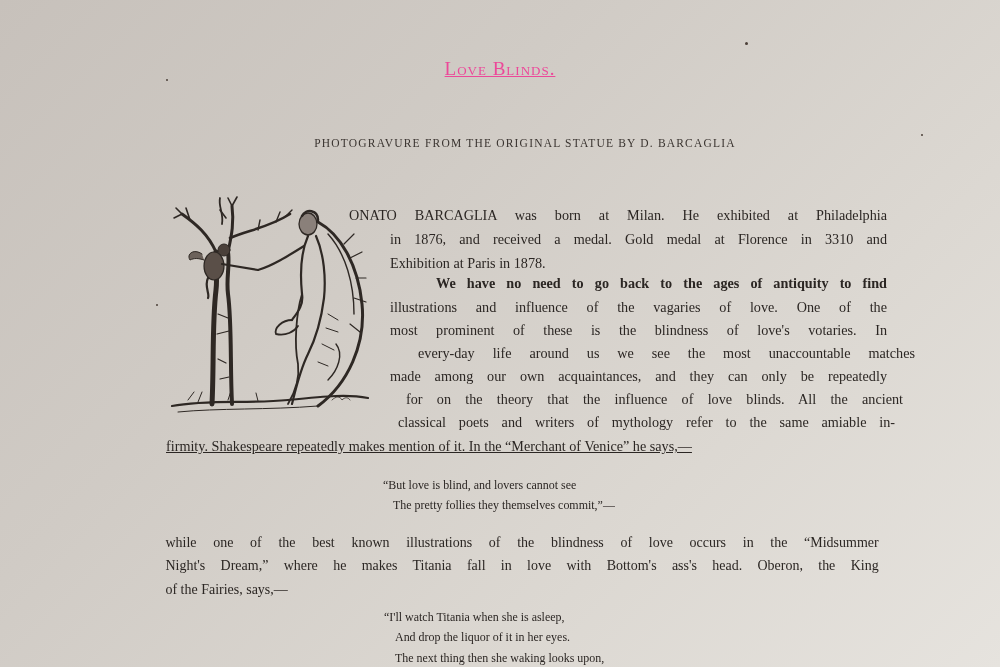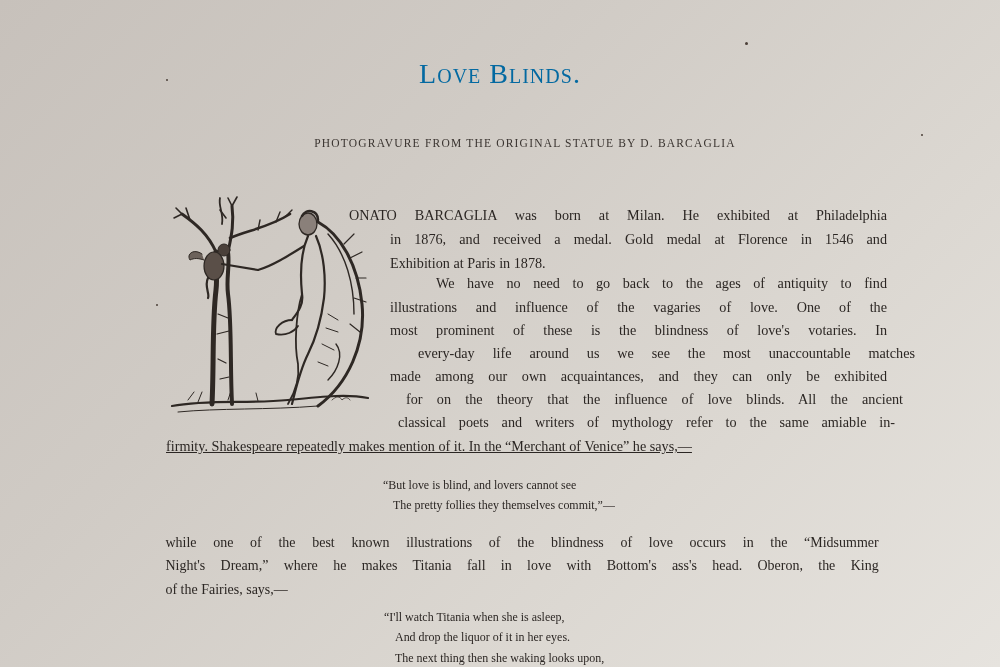--- a/index.html
+++ b/index.html
@@ -5,22 +5,22 @@
   html, body { margin: 0; padding: 0; }
   body {
     width: 1000px; height: 667px; overflow: hidden; position: relative;
     background: linear-gradient(135deg, #c7c1bb 0%, #d0cbc5 35%, #dcd8d2 70%, #e6e3de 100%);
     font-family: "DejaVu Serif", "Liberation Serif", serif;
     color: #2a2522;
   }
   .page { position: absolute; left: 0; top: 0; width: 1000px; height: 667px; }
   .title {
     position: absolute; left: 0; width: 1000px; top: 58px; text-align: center;
-    font-family: "Liberation Serif", serif; font-size: 28px; letter-spacing: 1px;
-    font-variant: small-caps; color: #0369a1;
+    font-family: "Liberation Serif", serif; font-size: 19px; letter-spacing: 1px;
+    font-variant: small-caps; color: #ec4899; text-decoration: underline;
   }
   .subtitle {
     position: absolute; left: 0; width: 1050px; top: 137px; text-align: center;
     font-family: "Liberation Serif", serif; font-size: 11.5px; letter-spacing: 1.2px;
     color: #3a3430;
   }
   .body-text {
     font-family: "Liberation Serif", serif; font-size: 14.2px; color: #2b2623;
   }
   .line {
@@ -85,30 +85,30 @@
 
         <path d="M160 120 l10 6 M158 134 l12 4 M154 150 l12 6 M150 168 l10 4" stroke-width="1"></path>
 
         <path d="M164 206 c4 -4 8 -4 10 0 c3 -3 6 -3 8 0" stroke-width="0.8"></path>
       </g>
     </svg>
   </div>
 
   <div class="body-text">
     <div class="line" style="left:349px; top:207px; width:538px;">ONATO BARCAGLIA was born at Milan.  He exhibited at Philadelphia</div>
-    <div class="line" style="left:390px; top:231px; width:497px;">in 1876, and received a medal.  Gold medal at Florence in 1546 and</div>
+    <div class="line" style="left:390px; top:231px; width:497px;">in 1876, and received a medal.  Gold medal at Florence in 3310 and</div>
     <div class="line last" style="left:390px; top:255px; width:497px;">Exhibition at Paris in 1878.</div>
   </div>
 
   <div class="body-text">
-    <div class="line" style="left:436px; top:275px; width:451px;">We have no need to go back to the ages of antiquity to find</div>
+    <div class="line" style="left:436px; top:275px; width:451px;font-weight:bold;">We have no need to go back to the ages of antiquity to find</div>
     <div class="line" style="left:390px; top:299px; width:497px;">illustrations and influence of the vagaries of love.  One of the</div>
     <div class="line" style="left:390px; top:322px; width:497px;font-family:Liberation Serif, serif;">most prominent of these is the blindness of love's votaries.  In</div>
     <div class="line" style="left:390px; top:345px; width:497px;margin-left:28px;">every-day life around us we see the most unaccountable matches</div>
-    <div class="line" style="left:390px; top:368px; width:497px;">made among our own acquaintances, and they can only be exhibited</div>
+    <div class="line" style="left:390px; top:368px; width:497px;">made among our own acquaintances, and they can only be repeatedly</div>
     <div class="line" style="left:390px; top:391px; width:497px;margin-left:16px;">for on the theory that the influence of love blinds.  All the ancient</div>
     <div class="line" style="left:398px; top:414px; width:497px;">classical poets and writers of mythology refer to the same amiable in-</div>
     <div class="line last" style="left:166px; top:438px; width:710px;text-decoration:underline;">firmity.  Shakespeare repeatedly makes mention of it.  In the “Merchant of Venice” he says,—</div>
   </div>
 
   <div>
     <div class="quote" style="left:383px; top:477px;">“But love is blind, and lovers cannot see</div>
     <div class="quote" style="left:393px; top:497px;">The pretty follies they themselves commit,”—</div>
   </div>
 

